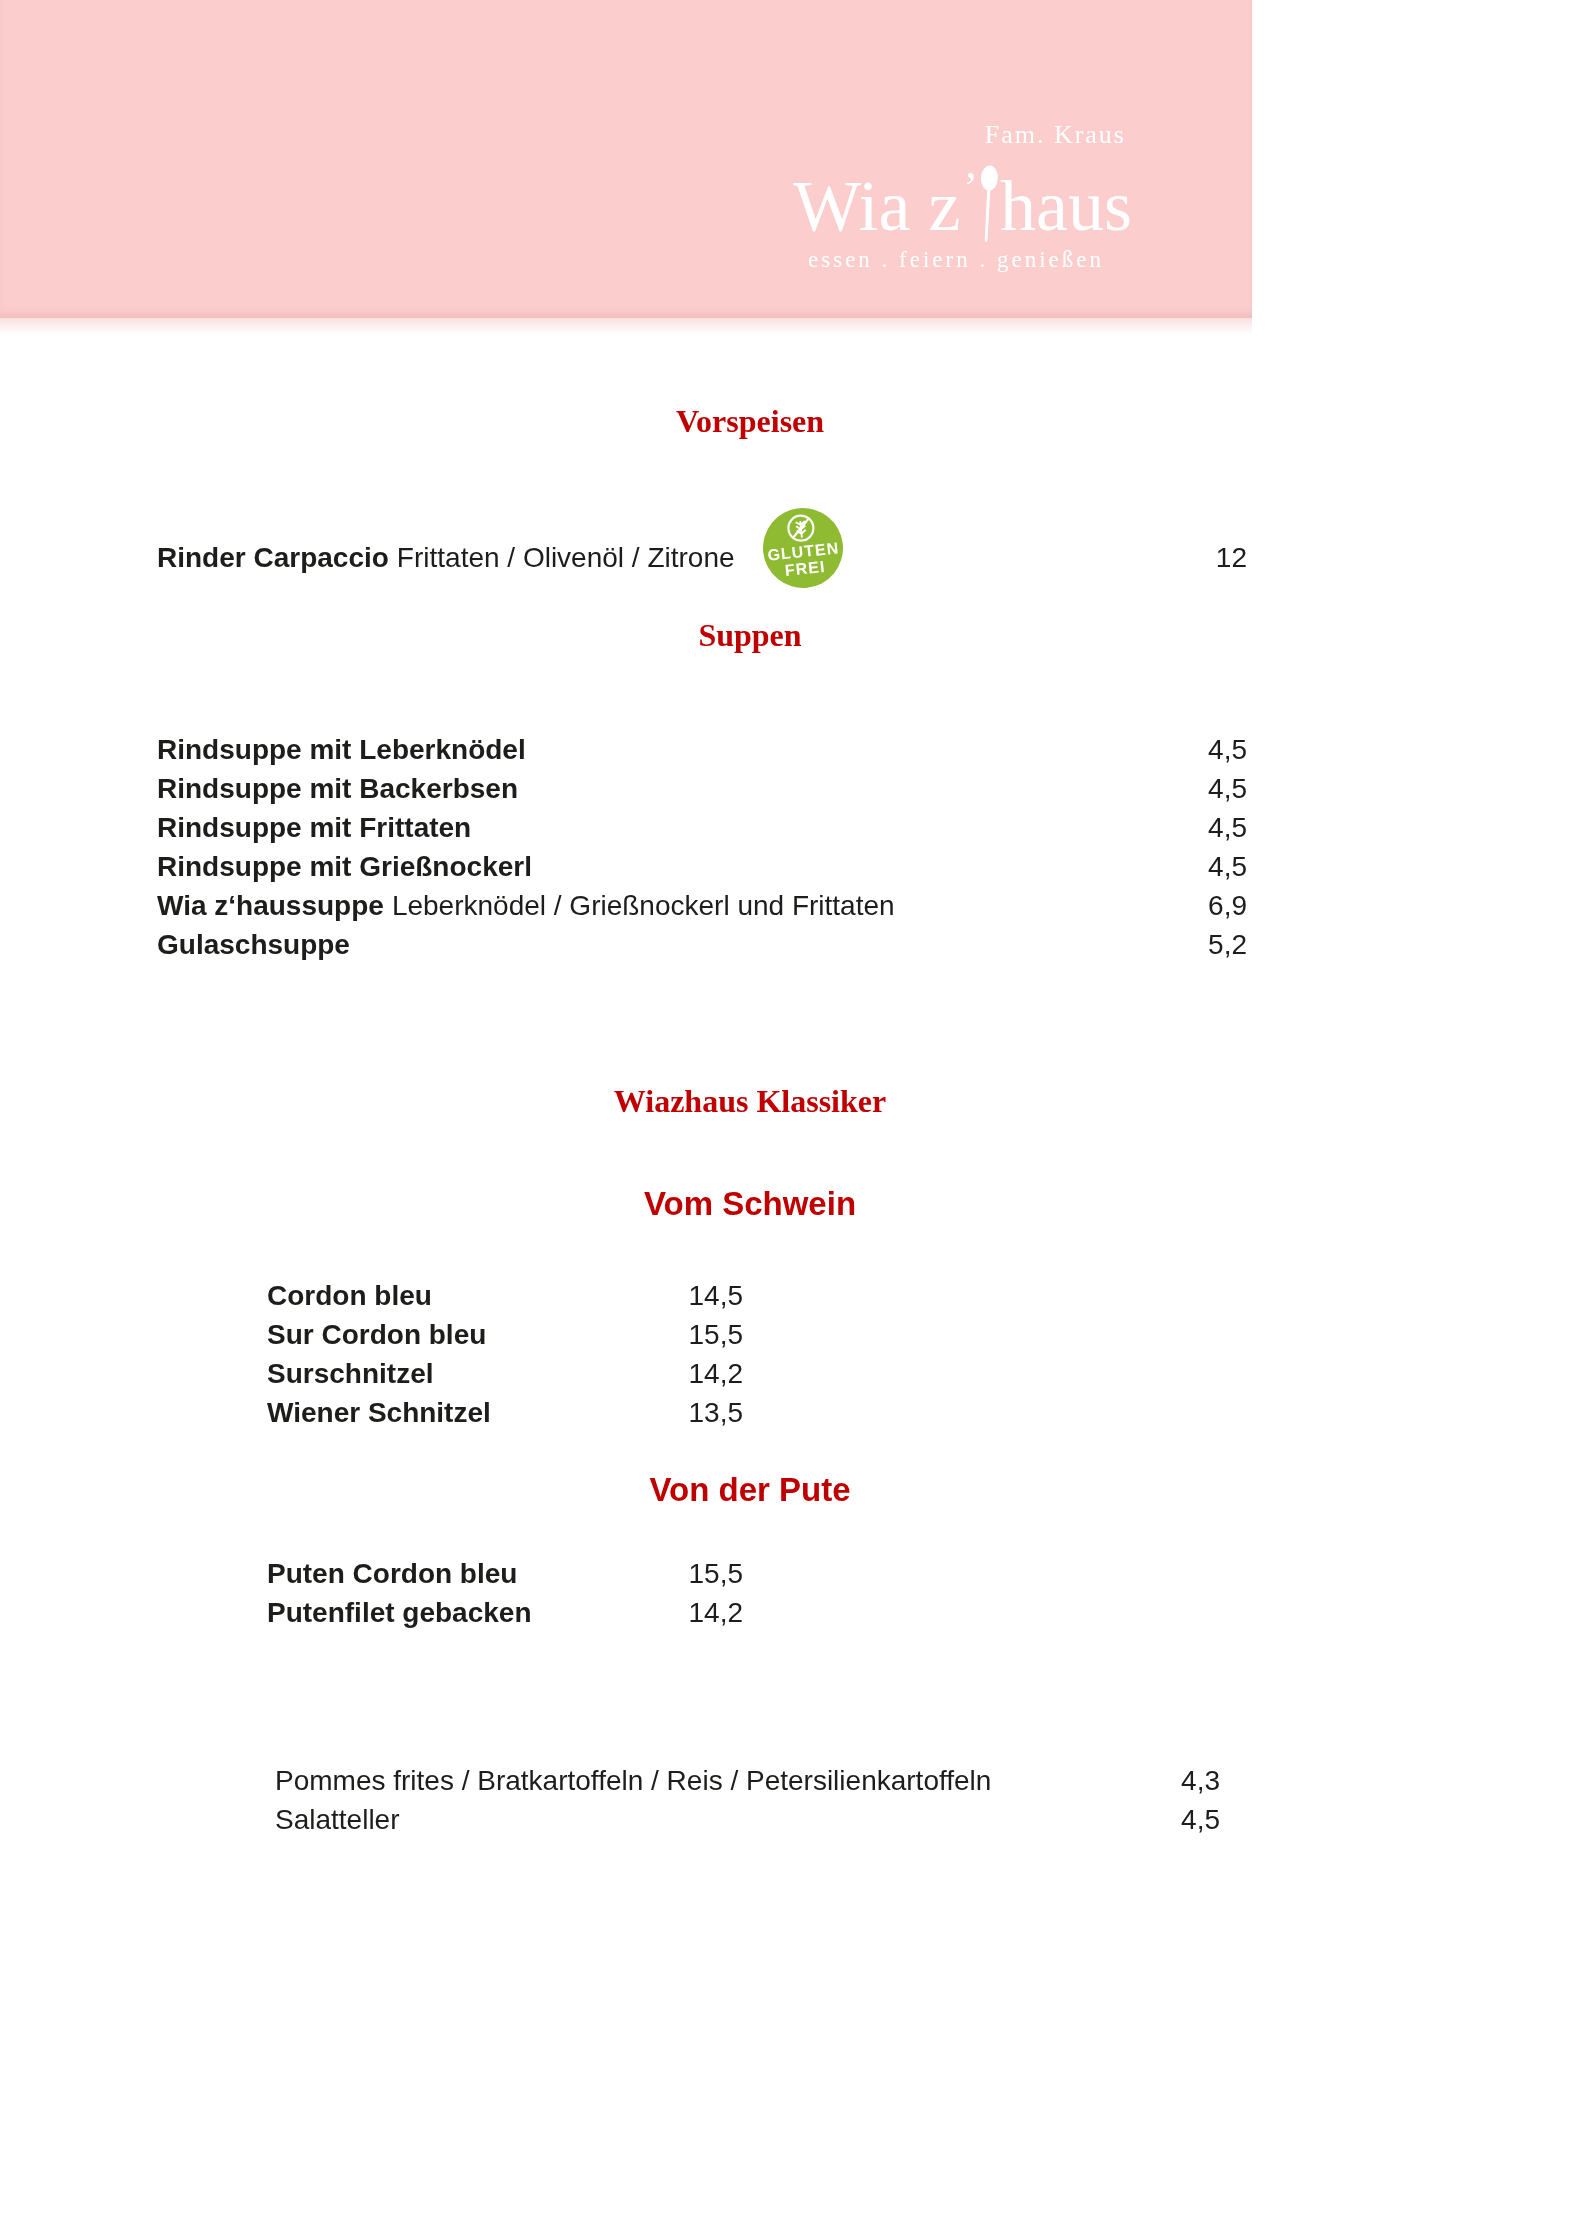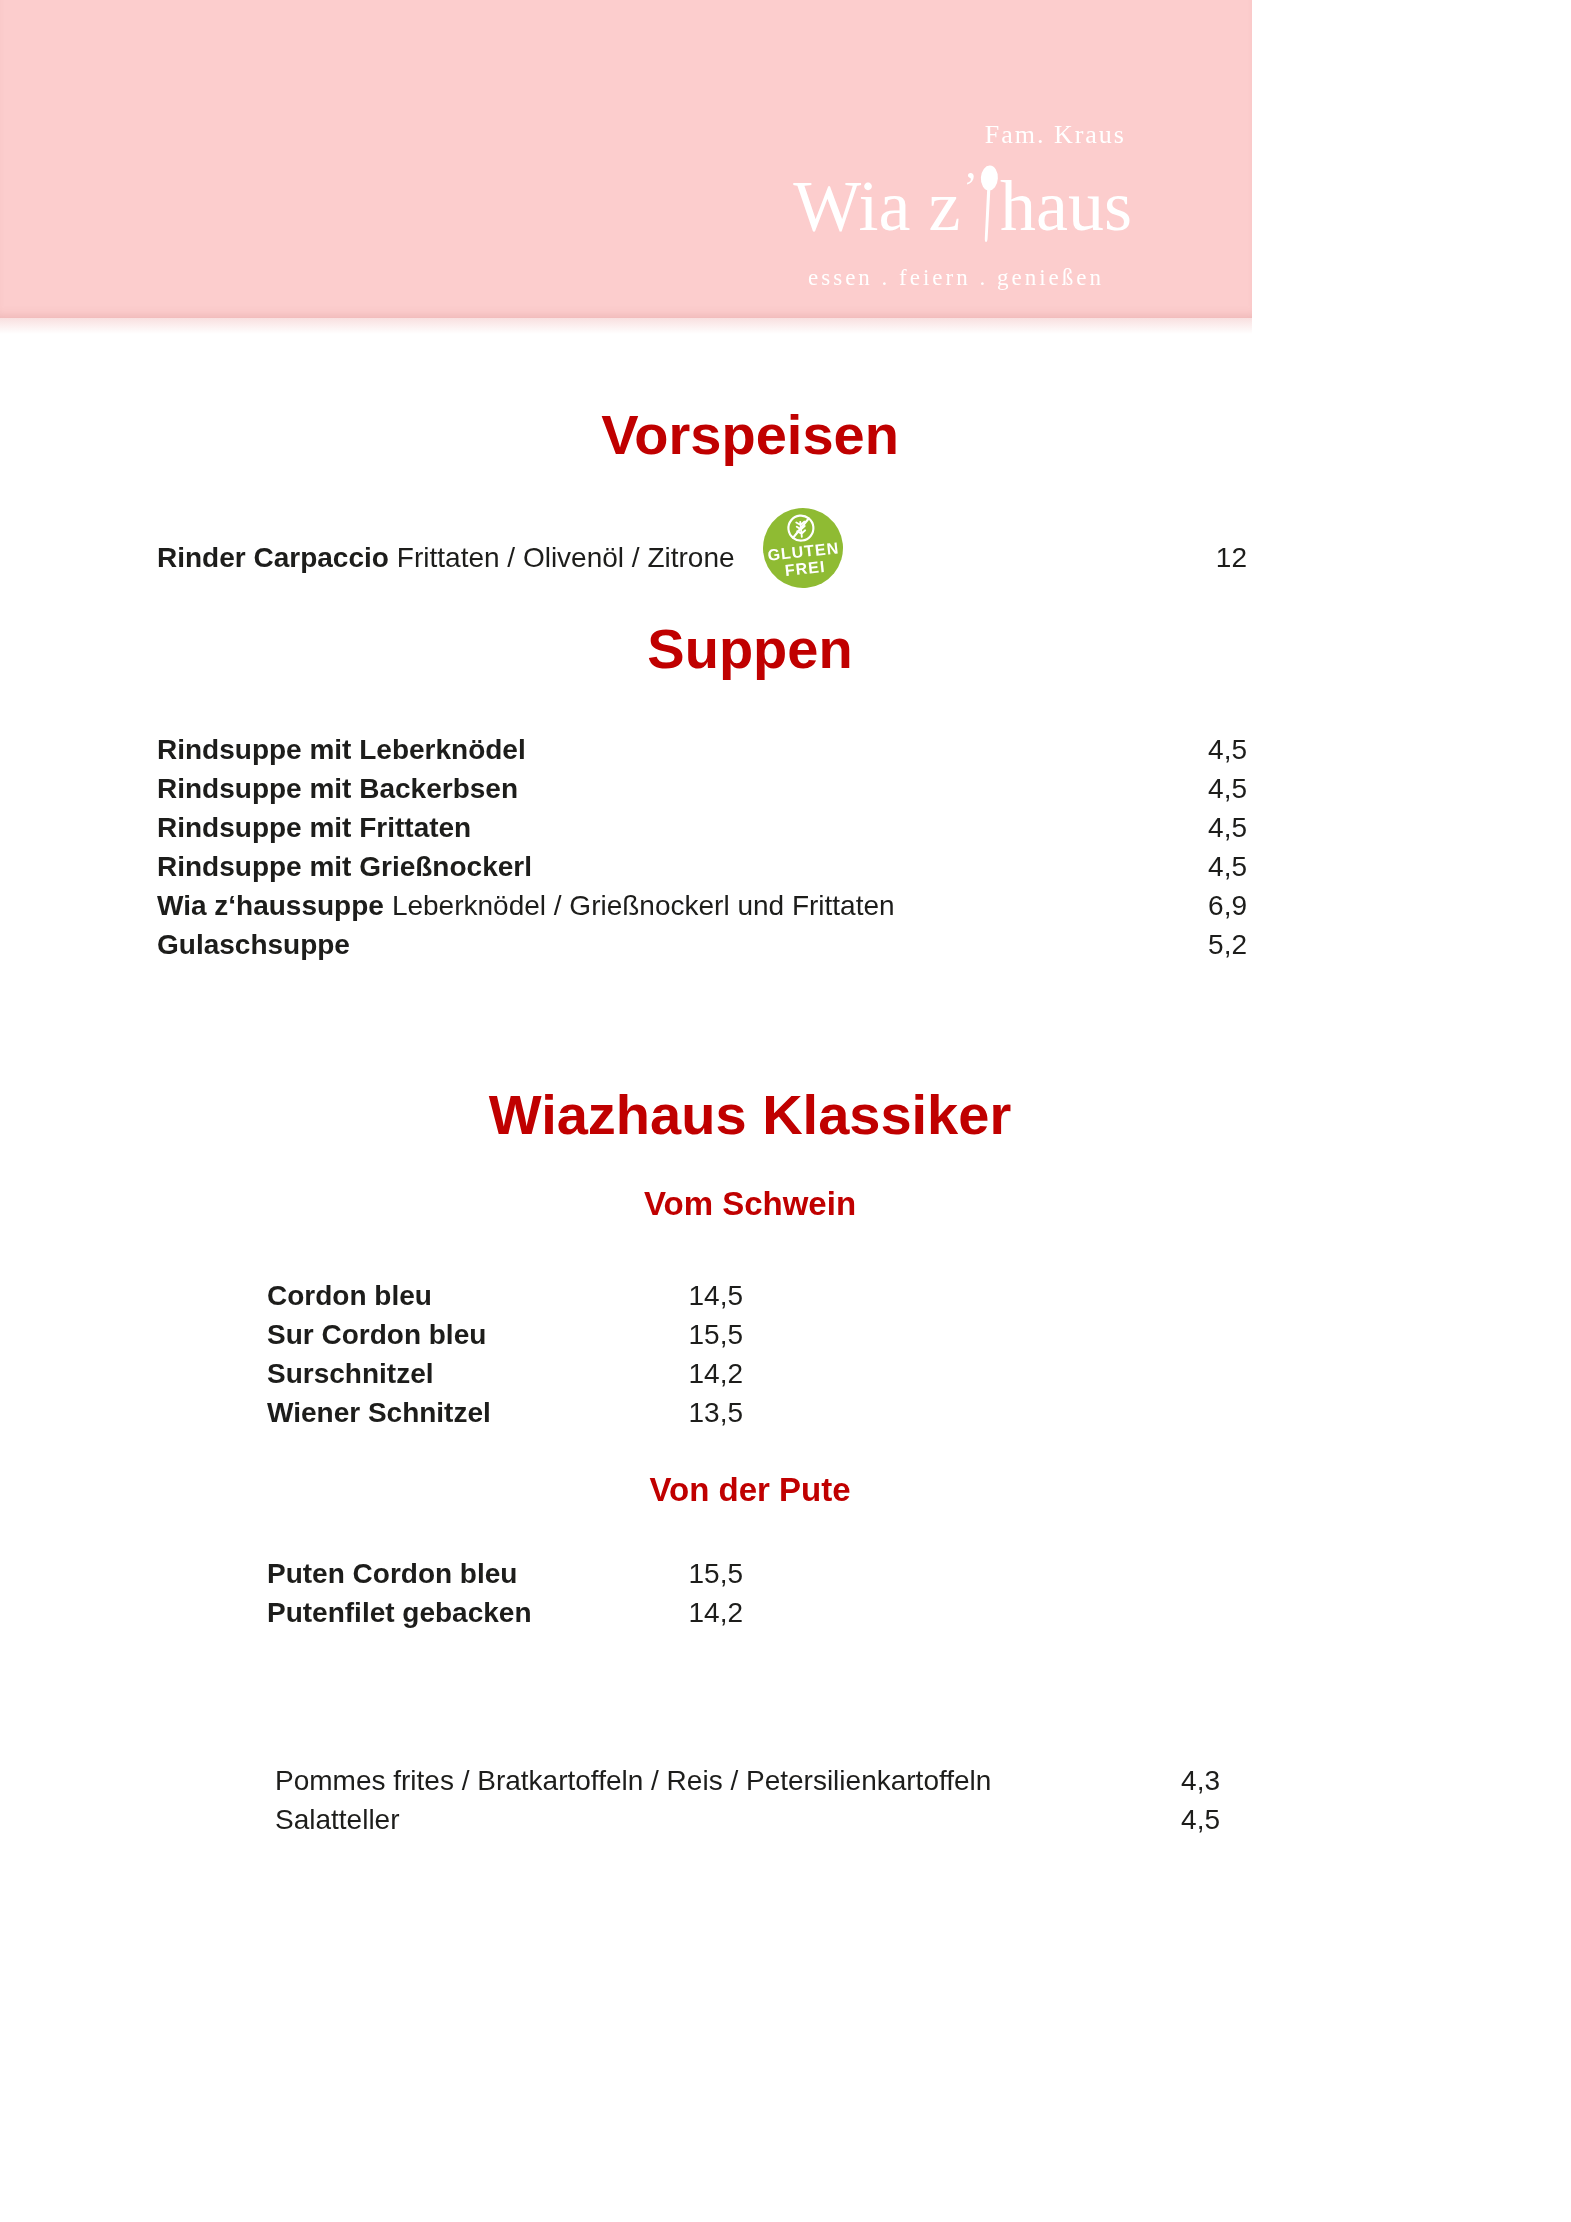--- a/index.html
+++ b/index.html
@@ -40,29 +40,29 @@
     font-size:72px;line-height:0.95;white-space:nowrap;
     display:flex;align-items:baseline;justify-content:flex-end;
     margin-top:2px;
   }
   .logo-apos{font-size:44px;position:relative;top:-28px;margin:0 1px 0 3px;}
   .spoon{
     width:22px;height:80px;position:relative;top:14px;margin:0 1px 0 -2px;
     transform:rotate(3deg);
   }
   .logo-tagline{
-    font-size:23px;letter-spacing:3px;margin-top:26px;line-height:1;
+    font-size:23px;letter-spacing:3px;margin-top:8px;line-height:1;
     white-space:nowrap;
   }
   
   .title{
     position:absolute;left:0;width:1500px;text-align:center;
     color:var(--accent);font-weight:700;line-height:1.1;
   }
-  .title-lg{font-size:56px;}
+  .title-lg{font-size:32px;font-family:Liberation Serif, serif;}
   .title-md{font-size:33px;}
   .note-wrap{
     position:absolute;left:0;width:1390px;text-align:center;
   }
   .note{
     display:inline-block;font-size:30px;font-weight:700;color:#000;
     border-bottom:3px solid #000;padding-bottom:3px;line-height:1.15;
   }
   
   .list{position:absolute;}

